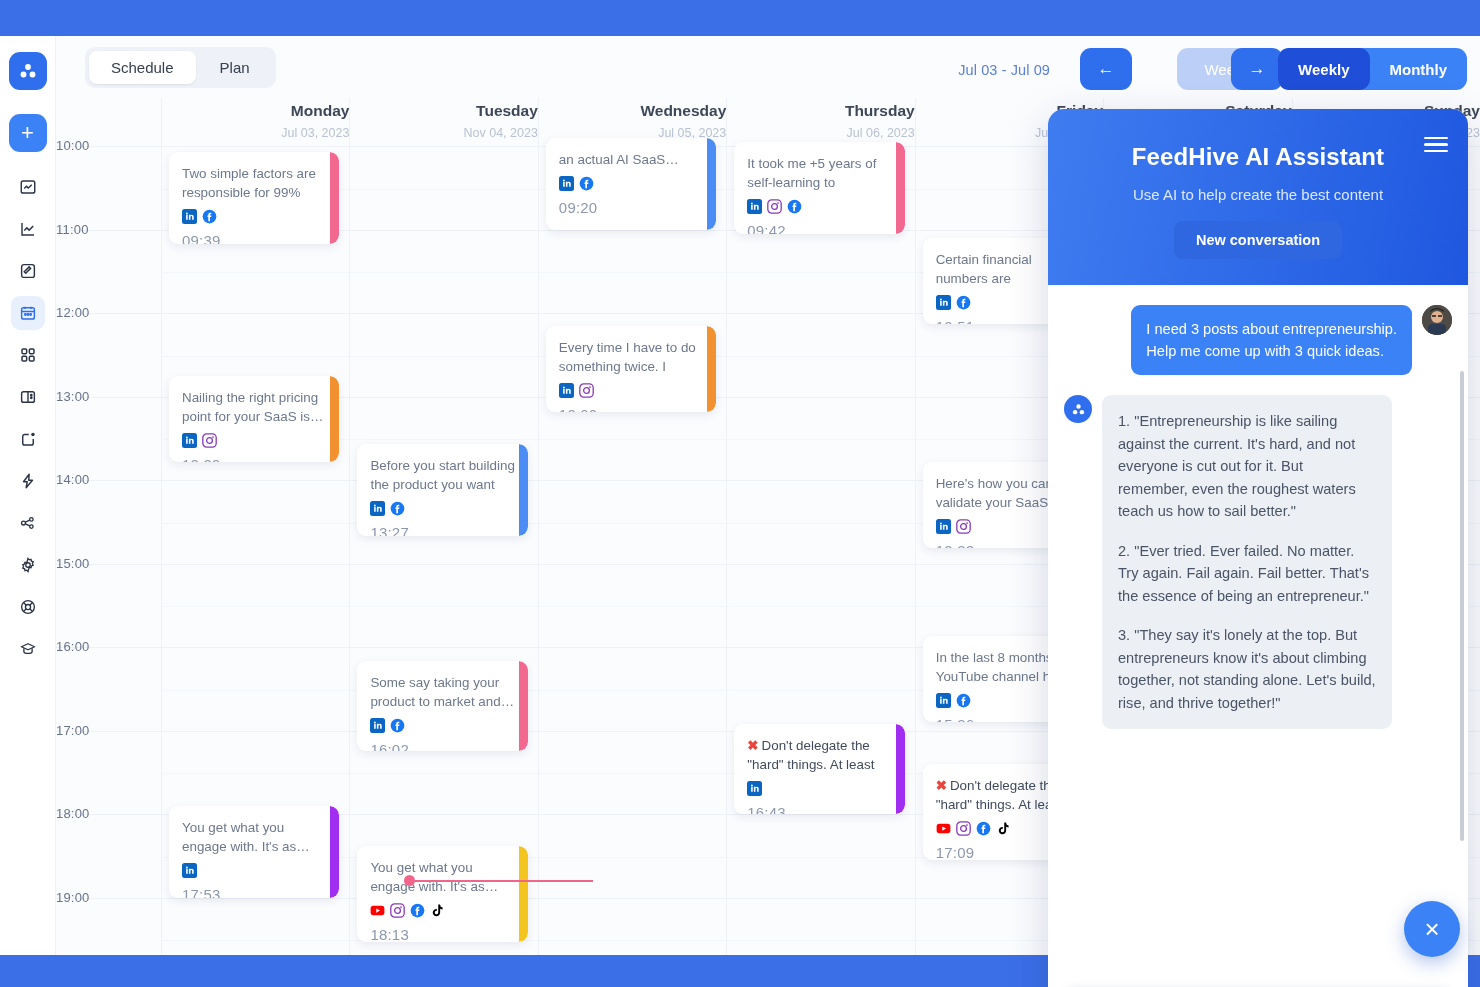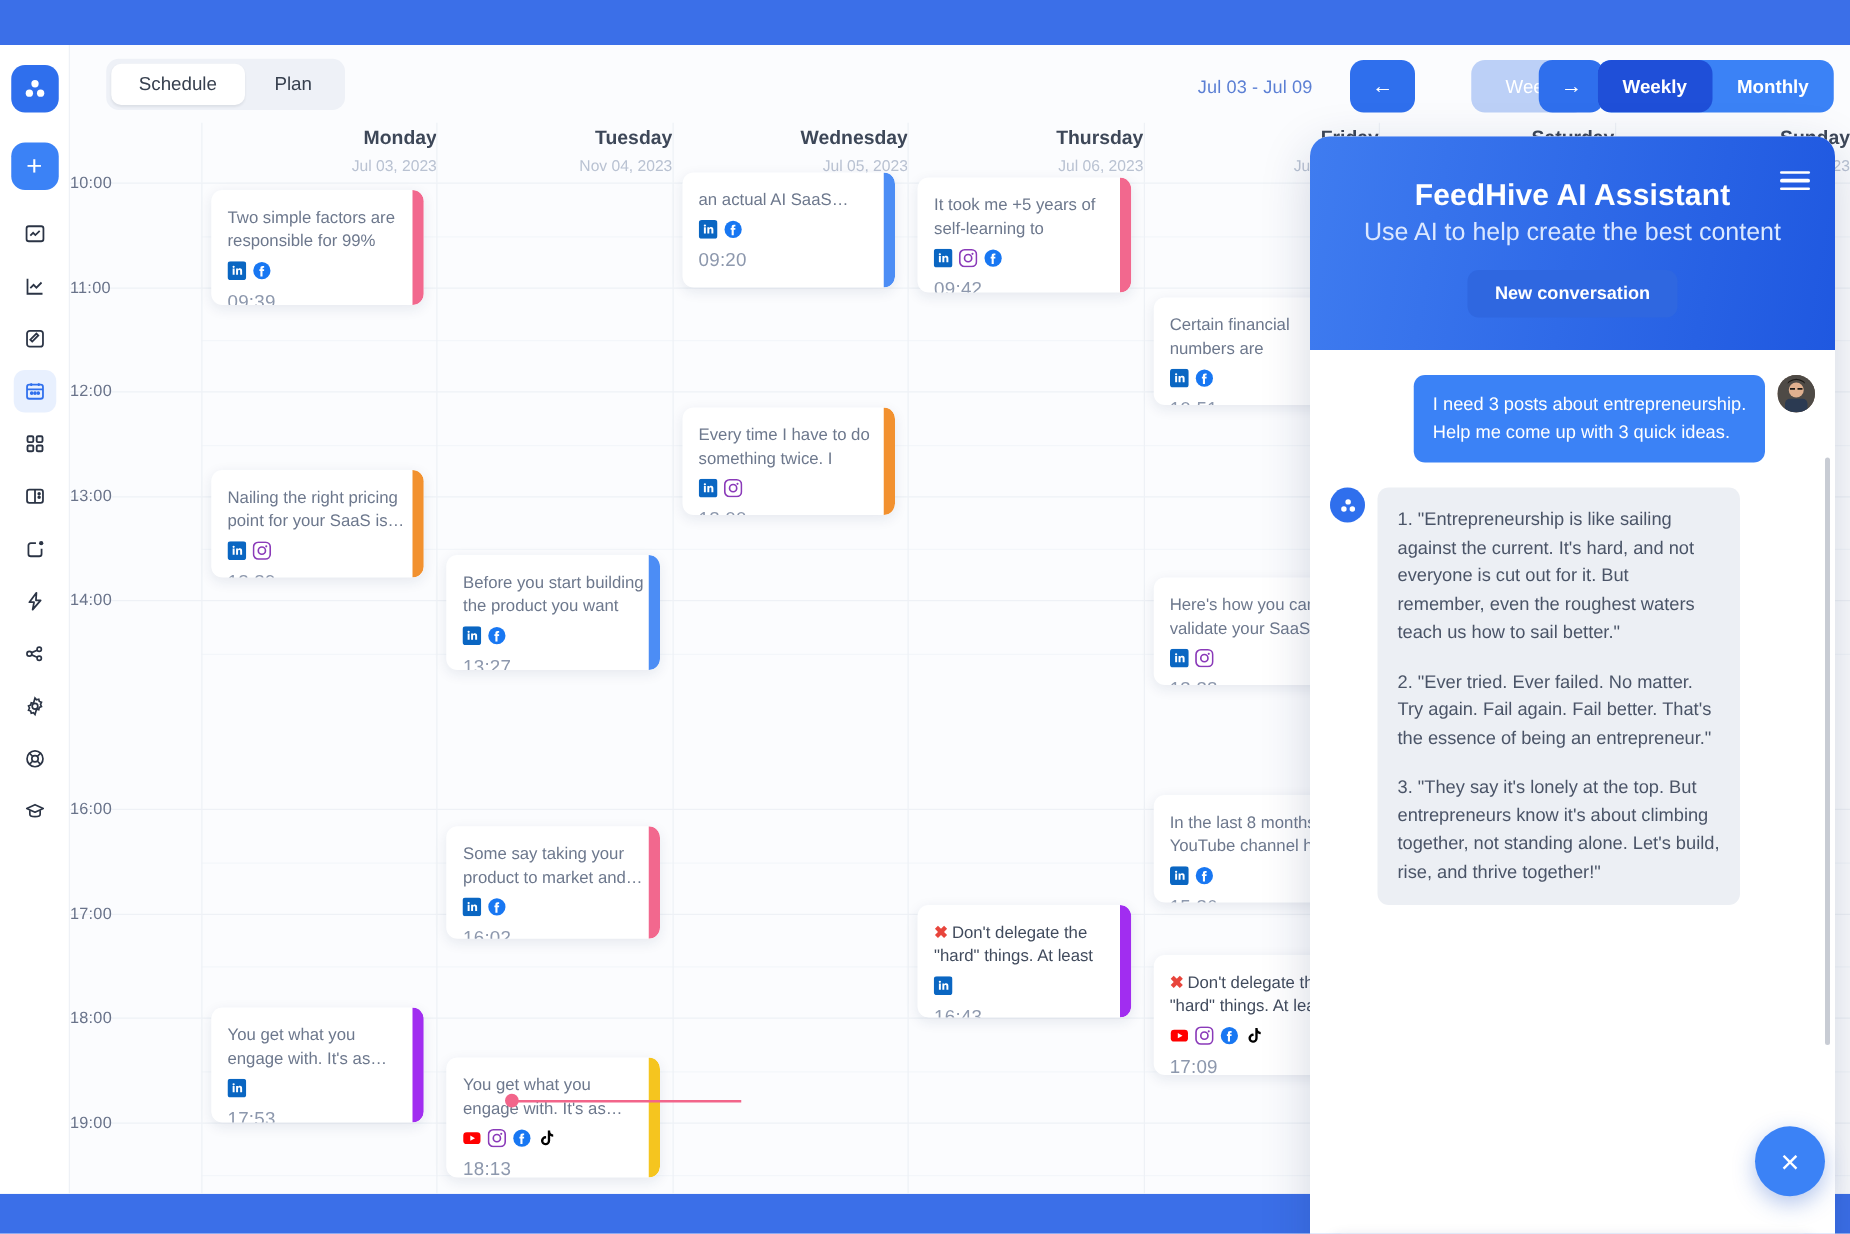--- a/index.html
+++ b/index.html
@@ -159,21 +159,21 @@
     background:#ffffff; border-radius:16px;
     box-shadow:0 12px 40px rgba(20,40,90,.18);
     overflow:hidden; display:flex; flex-direction:column;
   }
   .ai-head {
     background:linear-gradient(100deg,#3f7cf0 0%,#1f58e0 100%);
     padding:34px 20px 26px 20px; text-align:center; position:relative;
     flex:0 0 auto;
   }
   .ai-head h1 { color:#fff; font-size:24px; font-weight:700; letter-spacing:.1px; }
-  .ai-head p { color:#dce8ff; font-size:20px; margin-top:4px; }
+  .ai-head p { color:#dce8ff; font-size:15px; margin-top:15px; }
   .newconv {
     display:inline-block; margin-top:18px; padding:11px 22px;
     background:#2f67e0; color:#ffffff; border-radius:9px;
     font-size:14.5px; font-weight:600; cursor:pointer;
   }
   .hamburger {
     position:absolute; right:20px; top:24px; width:24px; cursor:pointer;
   }
   .hamburger span { display:block; height:2.4px; background:#fff; border-radius:2px; margin:4px 0; }
 
@@ -393,20 +393,24 @@
             <div class="half-line"></div>
           </div>
           <div class="hour-row" style="top: 250.5px;">
             <div class="hour-label">13:00</div>
             <div class="half-line"></div>
           </div>
           <div class="hour-row" style="top: 334px;">
             <div class="hour-label">14:00</div>
             <div class="half-line"></div>
           </div>
+          <div class="hour-row" style="top: 417.5px;">
+            <div class="hour-label">15:00</div>
+            <div class="half-line"></div>
+          </div>
           <div class="hour-row" style="top: 501px;">
             <div class="hour-label">16:00</div>
             <div class="half-line"></div>
           </div>
           <div class="hour-row" style="top: 584.5px;">
             <div class="hour-label">17:00</div>
             <div class="half-line"></div>
           </div>
           <div class="hour-row" style="top: 668px;">
             <div class="hour-label">18:00</div>

